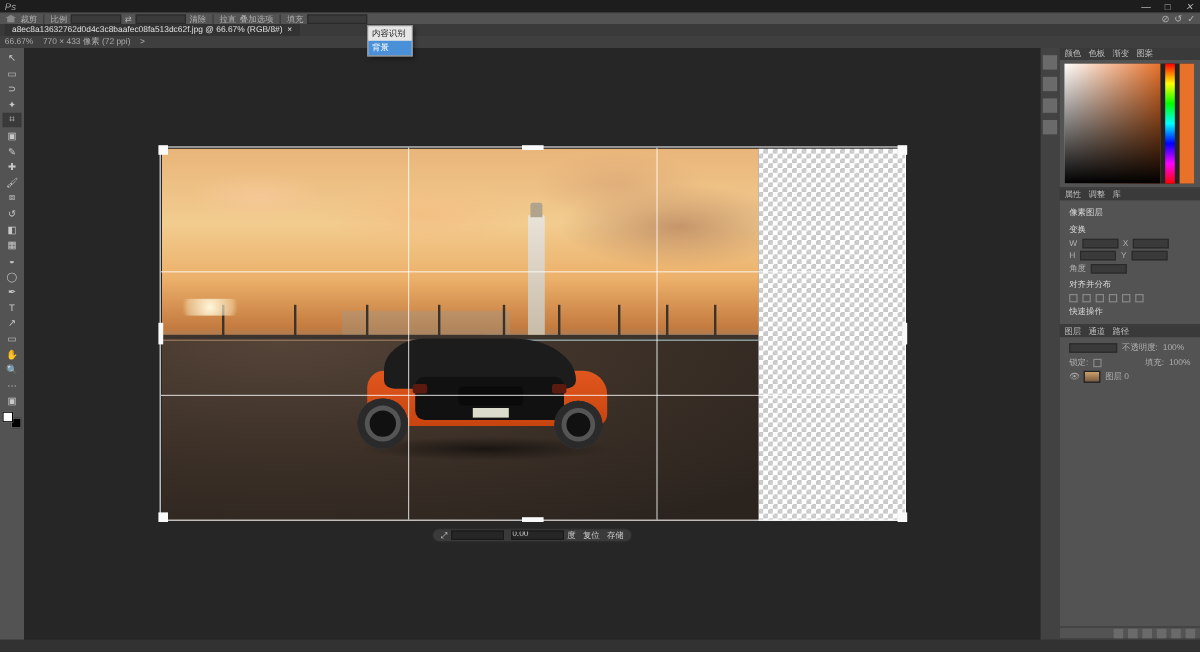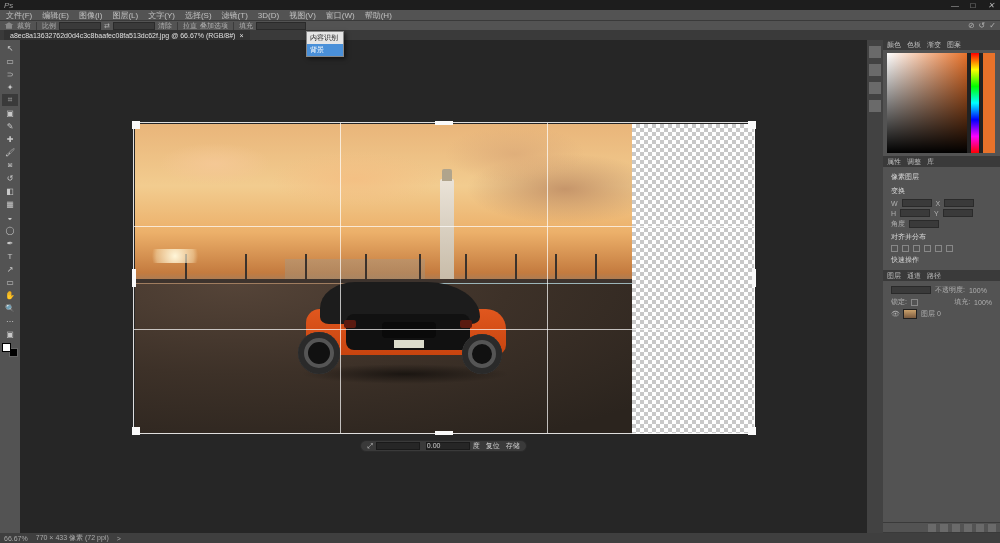--- a/index.html
+++ b/index.html
@@ -126,33 +126,20 @@
 <div class="layout">
   <div class="titlebar">
     <span class="app-name">Ps</span>
     <div class="win-controls">
       <span>—</span>
       <span>□</span>
       <span>✕</span>
     </div>
   </div>
 
-  <div class="menubar">
-    <span>文件(F)</span>
-    <span>编辑(E)</span>
-    <span>图像(I)</span>
-    <span>图层(L)</span>
-    <span>文字(Y)</span>
-    <span>选择(S)</span>
-    <span>滤镜(T)</span>
-    <span>3D(D)</span>
-    <span>视图(V)</span>
-    <span>窗口(W)</span>
-    <span>帮助(H)</span>
-  </div>
 
   <div class="options-bar">
     <div class="opt-home"></div>
     <span class="opt-item">裁剪</span>
     <div class="opt-sep"></div>
     <span class="opt-item">比例</span>
     <div class="opt-input"></div>
     <span class="opt-item">⇄</span>
     <div class="opt-input"></div>
     <span class="opt-item">清除</span>

